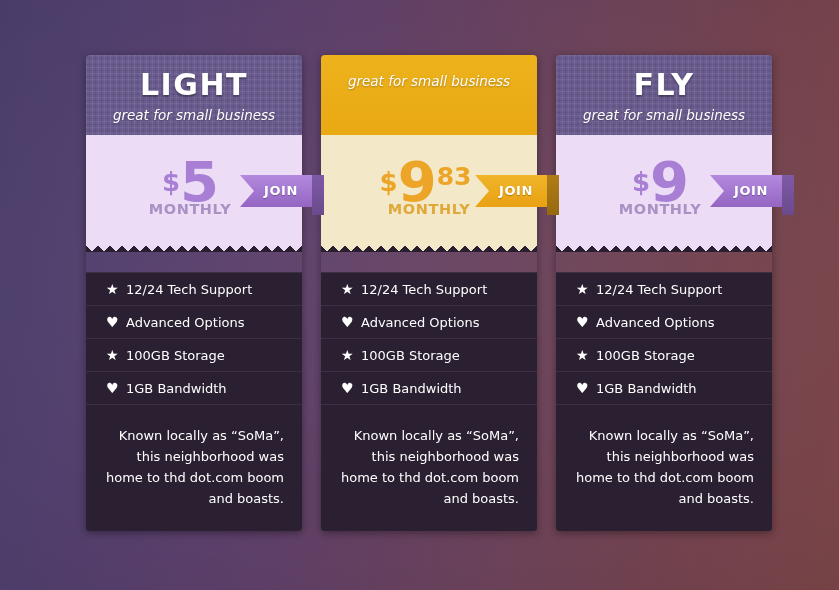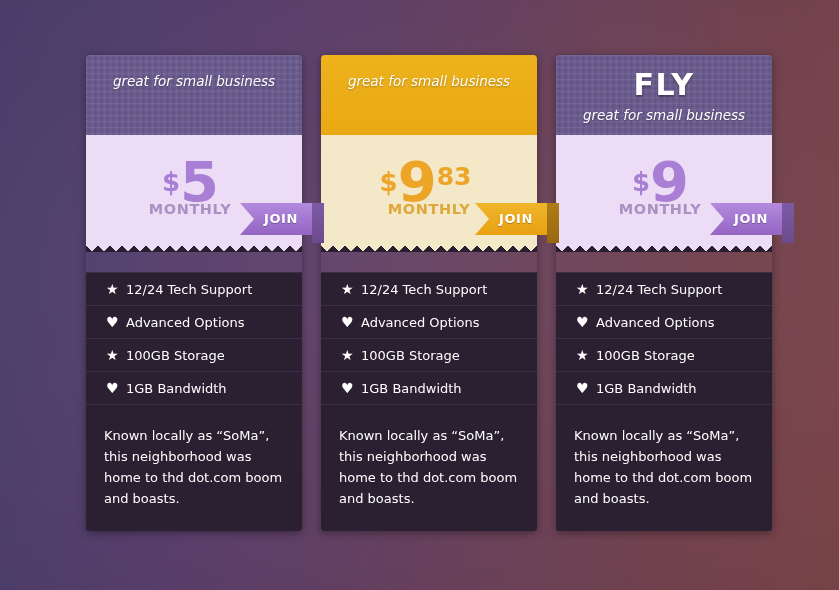--- a/index.html
+++ b/index.html
@@ -159,21 +159,20 @@
   .card.gold .monthly { color: #e0a838; }
 
   
   .join-ribbon {
     position: absolute;
     top: 40px;
     right: -22px;
     height: 44px;
     width: 84px;
     z-index: 5;
-    margin-top: 28px;
   }
   .join-flag {
     position: absolute;
     left: 0;
     top: 0;
     height: 32px;
     width: 72px;
     line-height: 32px;
     text-align: center;
     padding-left: 10px;
@@ -258,33 +257,34 @@
     text-align: left;
   }
   .feature-label {
     line-height: 1;
   }
 
   .card-desc {
     color: #ffffff;
     font-size: 13px;
     line-height: 21px;
-    text-align: left;
+    text-align: right;
     padding: 20px 18px 8px 18px;
     margin: 0;
   }
 </style>
 </head>
 <body>
 
 <div class="bg-overlay"></div>
 
 <div class="cards" id="cards-root">
     <div class="card purple">
       <div class="card-header">
+        <div class="plan-name">LIGHT</div>
         <div class="plan-tagline">great for small business</div>
       </div>
       <div class="price-panel">
         <div class="price-row"><span class="price-inner"><span class="currency">$</span><span class="amount">5</span><span class="monthly">MONTHLY</span></span></div>
         <div class="join-ribbon">
           <div class="join-fold"></div>
           <div class="join-flag">JOIN</div>
         </div>
       </div>
       <div class="zigzag"></div>

